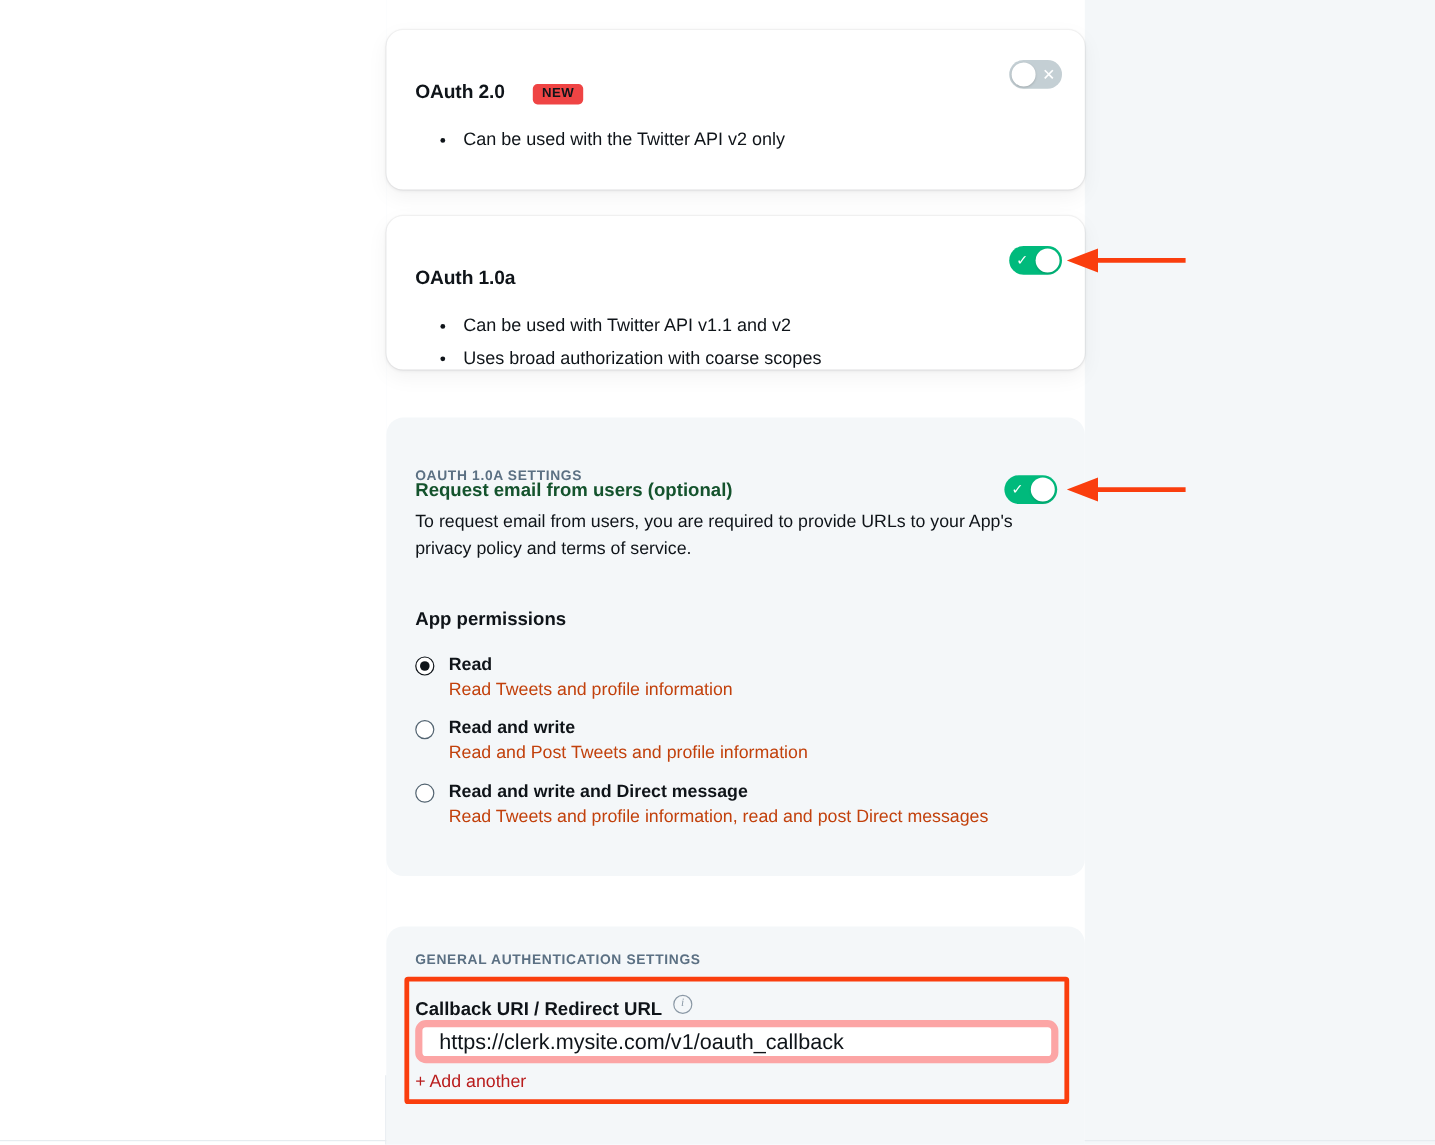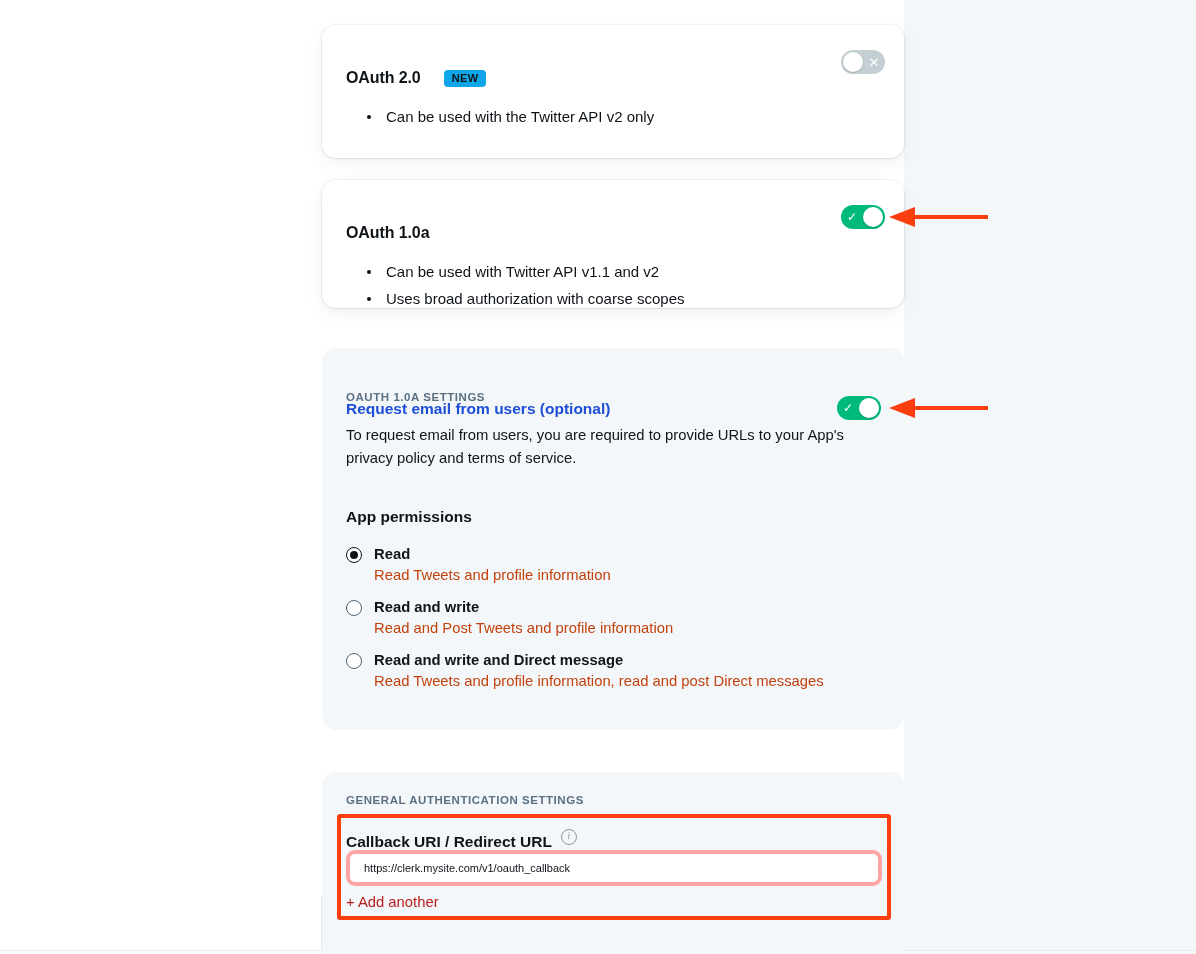--- a/index.html
+++ b/index.html
@@ -89,21 +89,21 @@
     margin-top: 20px;
   }
   .card-title {
     font-size: 16px;
     font-weight: bold;
     letter-spacing: -0.1px;
     color: #0f1419;
   }
   .badge-new {
     display: inline-block;
-    background: #0ea5e9;
+    background: #ef4444;
     color: #0f1419;
     font-size: 11px;
     font-weight: bold;
     letter-spacing: 0.4px;
     padding: 3px 7px 3px 8px;
     border-radius: 4px;
     line-height: 1;
   }
 
   .bullets {
@@ -189,21 +189,21 @@
     color: #5b7083;
   }
   #panel-oauth1-settings .section-label { top: 43px; }
 
   .setting-heading {
     position: absolute;
     left: 24px;
     top: 52px;
     font-size: 15.5px;
     font-weight: bold;
-    color: #1d4ed8;
+    color: #14532d;
   }
   .setting-desc {
     position: absolute;
     left: 24px;
     top: 76px;
     width: 534px;
     font-size: 14.8px;
     line-height: 23px;
     color: #0f1419;
   }
@@ -317,25 +317,25 @@
   }
 
   .url-input {
     position: absolute;
     left: 346px;
     top: 850px;
     width: 536px;
     height: 36px;
     box-sizing: border-box;
     background: #ffffff;
-    border: 4px solid #fca5a5;
+    border: 6px solid #fca5a5;
     border-radius: 9px;
     padding: 0 14px;
     font-family: "Liberation Sans", sans-serif;
-    font-size: 11px;
+    font-size: 18px;
     color: #0f1419;
     outline: none;
   }
 
   .add-another {
     position: absolute;
     left: 346px;
     top: 894px;
     font-size: 14.8px;
     color: #b91c1c;

